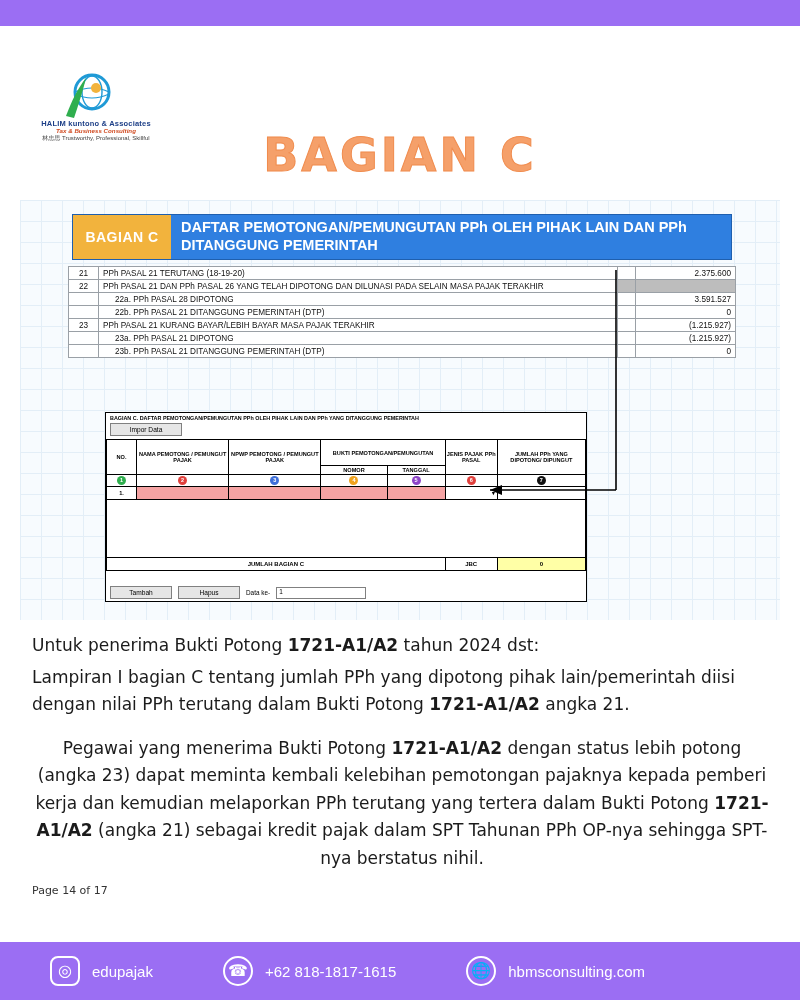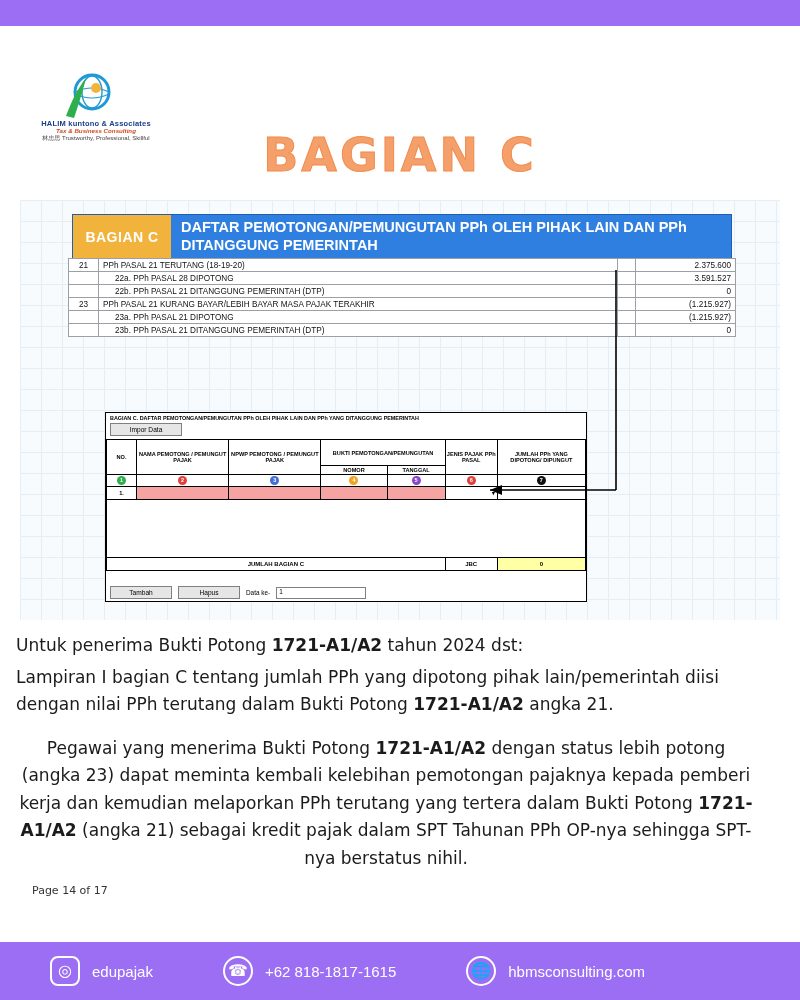--- a/index.html
+++ b/index.html
@@ -76,21 +76,21 @@
     width:98px; background:#f2b33d; color:#ffffff;
     display:flex; align-items:center; justify-content:center;
     font-size:14px; font-weight:bold; letter-spacing:.5px;
   }
   .banner-txt {
     flex:1; color:#ffffff; font-size:14.5px; font-weight:bold;
     display:flex; align-items:center; padding:8px 10px; line-height:1.22;
   }
 
   .tbl1 {
-    position:absolute; left:48px; top:58px; width:668px;
+    position:absolute; left:48px; top:66px; width:668px;
     border-collapse:collapse; font-size:8.2px; background:#ffffff;
   }
   .tbl1 td {
     border:1px solid #9aa0a6; padding:1px 4px; height:13px; color:#111;
   }
   .tbl1 .c-no { width:30px; text-align:center; }
   .tbl1 .c-val { width:100px; text-align:right; }
   .tbl1 .c-gap { width:18px; }
   .tbl1 .gray { background:#bdbdbd; }
   .tbl1 .ind { padding-left:16px; }
@@ -133,21 +133,21 @@
   }
   .fbtn { width:62px; height:13px; border:1px solid #808080; background:#e6e6e6;
     font-size:6.6px; display:flex; align-items:center; justify-content:center; }
   .flab { font-size:6.4px; }
   .fin { width:90px; height:12px; border:1px solid #808080; background:#fff; font-size:6.4px; padding-left:2px; }
 
   .arrow-svg { position:absolute; left:0; top:0; width:760px; height:420px; pointer-events:none; }
 
   
   .body-text {
-    position:absolute; left:16px; top:632px; width:740px;
+    position:absolute; left:32px; top:632px; width:740px;
     font-size:17px; color:#1b1b1b; line-height:1.62;
     font-family:"DejaVu Sans", sans-serif;
   }
   .body-text p { margin:0 0 4px 0; }
   .body-text .gap { margin-top:16px;text-align:center; }
   .pagenum {
     position:absolute; left:32px; top:884px; font-size:11px; color:#333;
     font-family:"DejaVu Sans", sans-serif;
   }
 </style>
@@ -181,20 +181,26 @@
     <div class="banner-txt">DAFTAR PEMOTONGAN/PEMUNGUTAN PPh OLEH PIHAK LAIN DAN PPh DITANGGUNG PEMERINTAH</div>
   </div>
 
   <table class="tbl1">
     <tbody id="top-rows">
         <tr>
           <td class="c-no">21</td>
           <td>PPh PASAL 21 TERUTANG (18-19-20)</td>
           <td class="c-gap"></td>
           <td class="c-val">2.375.600</td>
+        </tr>
+        <tr>
+          <td class="c-no">22</td>
+          <td>PPh PASAL 21 DAN PPh PASAL 26 YANG TELAH DIPOTONG DAN DILUNASI PADA SELAIN MASA PAJAK TERAKHIR</td>
+          <td class="c-gap gray"></td>
+          <td class="c-val gray"></td>
         </tr>
         <tr>
           <td class="c-no"></td>
           <td class="ind">22a.  PPh PASAL 28 DIPOTONG</td>
           <td class="c-gap"></td>
           <td class="c-val">3.591.527</td>
         </tr>
         <tr>
           <td class="c-no"></td>
           <td class="ind">22b.  PPh PASAL 21 DITANGGUNG PEMERINTAH (DTP)</td>

